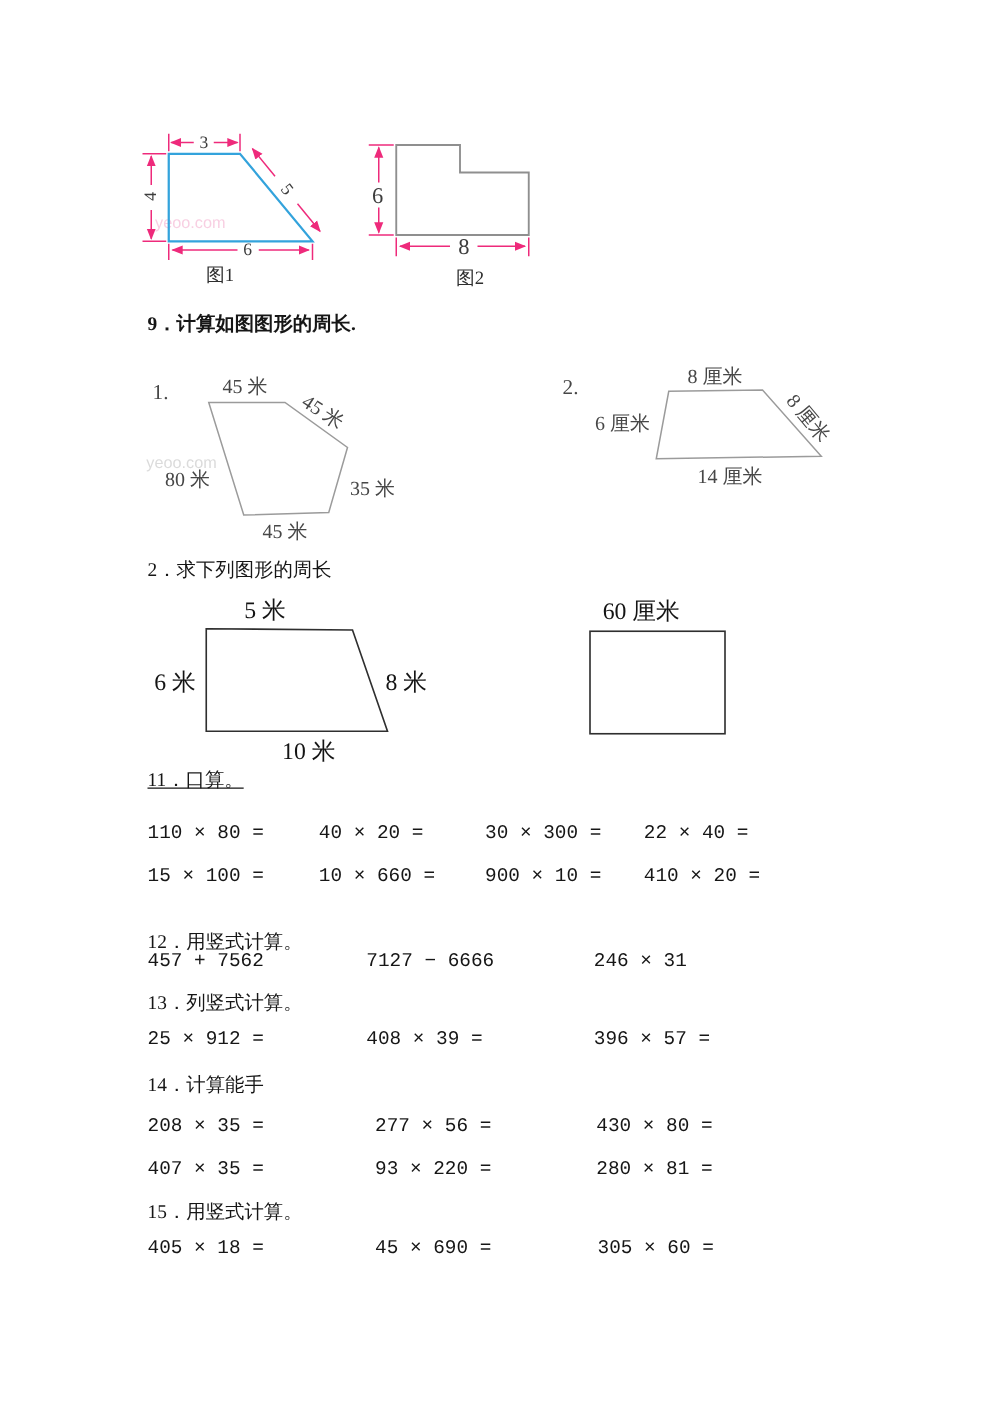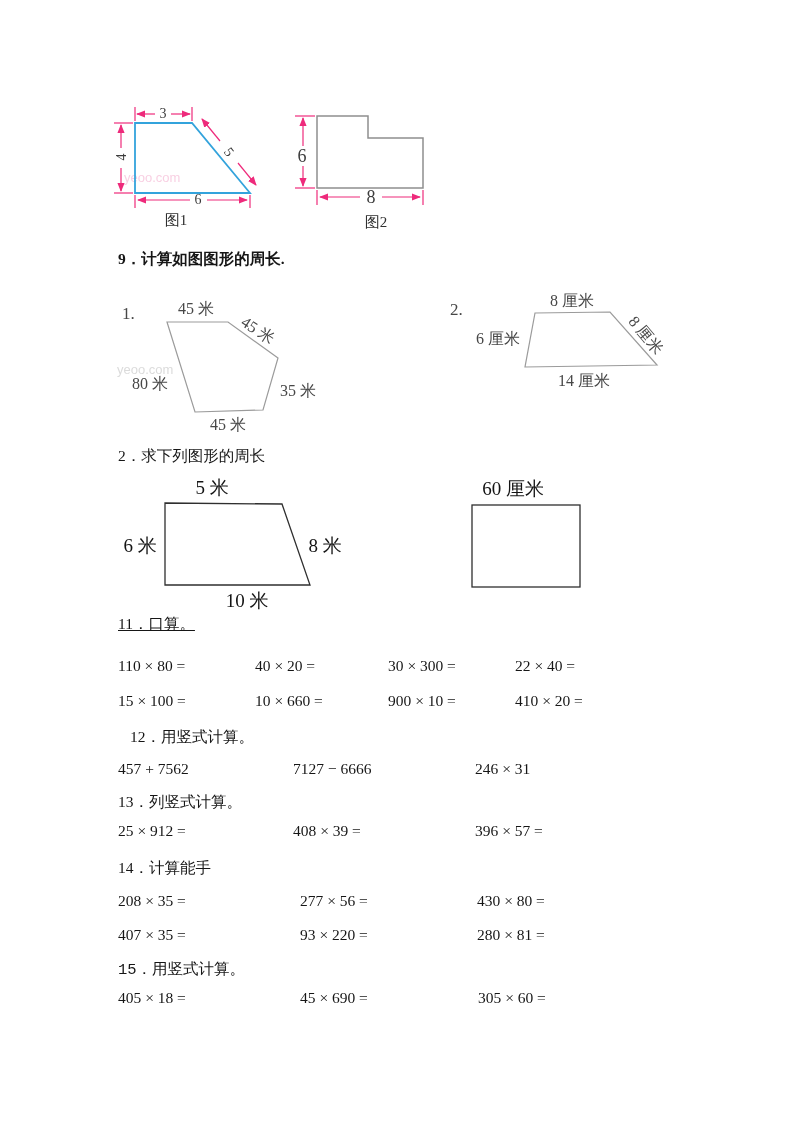--- a/index.html
+++ b/index.html
@@ -10,21 +10,21 @@
     font-family:"Liberation Serif","DejaVu Serif",serif;
     color:#1a1a1a;
     overflow:hidden;
   }
   .abs{position:absolute;}
   .qtitle{
     position:absolute;left:118px;
     font-size:15.5px;white-space:nowrap;color:#161616;
   }
   .row{position:absolute;left:118px;height:18px;font-size:15.5px;color:#161616;}
-  .row span{position:absolute;top:0;white-space:nowrap;}
+  .row span{position:absolute;top:0;white-space:nowrap;font-family:Liberation Mono, monospace;}
   svg{position:absolute;overflow:visible;}
   svg text{font-family:"Liberation Serif","DejaVu Serif",serif;}
   .fig-cap{font-size:15px;fill:#2e2e2e;}
   .dim-num{fill:#3d3d3d;font-size:14px;}
   .dim-num-big{fill:#3d3d3d;font-size:18px;}
   .q9txt{fill:#474747;font-size:16px;}
   .q9idx{fill:#474747;font-size:17px;}
   .q10txt{fill:#141414;font-size:19px;}
   .wm{
     position:absolute;font-size:13px;white-space:nowrap;
@@ -141,21 +141,21 @@
     <span style="left:270px">30 × 300 =</span>
     <span style="left:397px">22 × 40 =</span>
   </div>
   <div class="row" style="top:692px;">
     <span style="left:0">15 × 100 =</span>
     <span style="left:137px">10 × 660 =</span>
     <span style="left:270px">900 × 10 =</span>
     <span style="left:397px">410 × 20 =</span>
   </div>
 
-  <div class="qtitle" style="top:727px;margin-left:12px;">12．用竖式计算。</div>
+  <div class="qtitle" style="top:743px;">12．用竖式计算。</div>
   <div class="row" style="top:760px;">
     <span style="left:0">457 + 7562</span>
     <span style="left:175px">7127 − 6666</span>
     <span style="left:357px">246 × 31</span>
   </div>
 
   <div class="qtitle" style="top:792px;">13．列竖式计算。</div>
   <div class="row" style="top:822px;">
     <span style="left:0">25 × 912 =</span>
     <span style="left:175px">408 × 39 =</span>
@@ -167,20 +167,20 @@
     <span style="left:0">208 × 35 =</span>
     <span style="left:182px">277 × 56 =</span>
     <span style="left:359px">430 × 80 =</span>
   </div>
   <div class="row" style="top:926px;">
     <span style="left:0">407 × 35 =</span>
     <span style="left:182px">93 × 220 =</span>
     <span style="left:359px">280 × 81 =</span>
   </div>
 
-  <div class="qtitle" style="top:959px;font-family:Liberation Mono, monospace;">15．用竖式计算。</div>
+  <div class="qtitle" style="top:959px;">15．用竖式计算。</div>
   <div class="row" style="top:989px;">
     <span style="left:0">405 × 18 =</span>
     <span style="left:182px">45 × 690 =</span>
     <span style="left:360px">305 × 60 =</span>
   </div>
 
 </div>
 
 </body></html>

